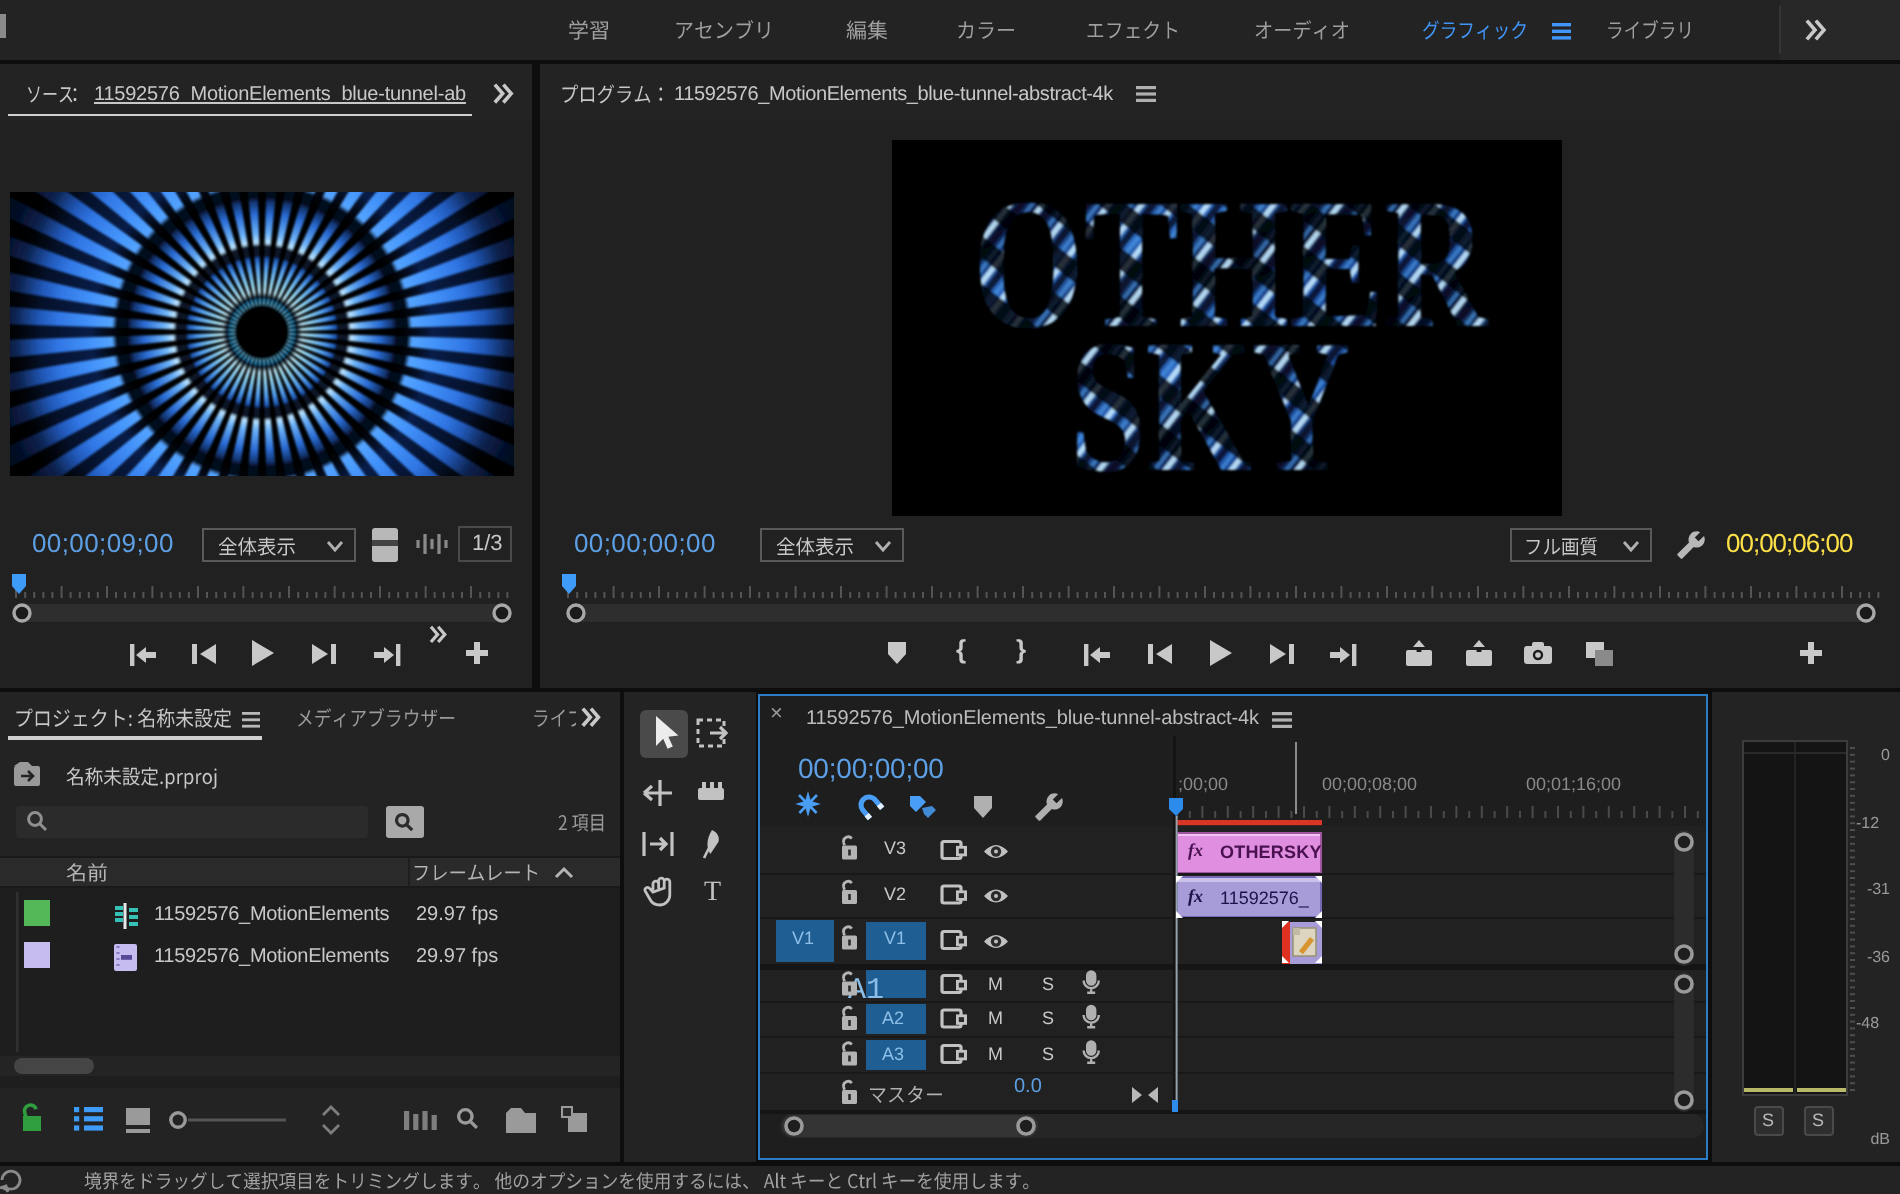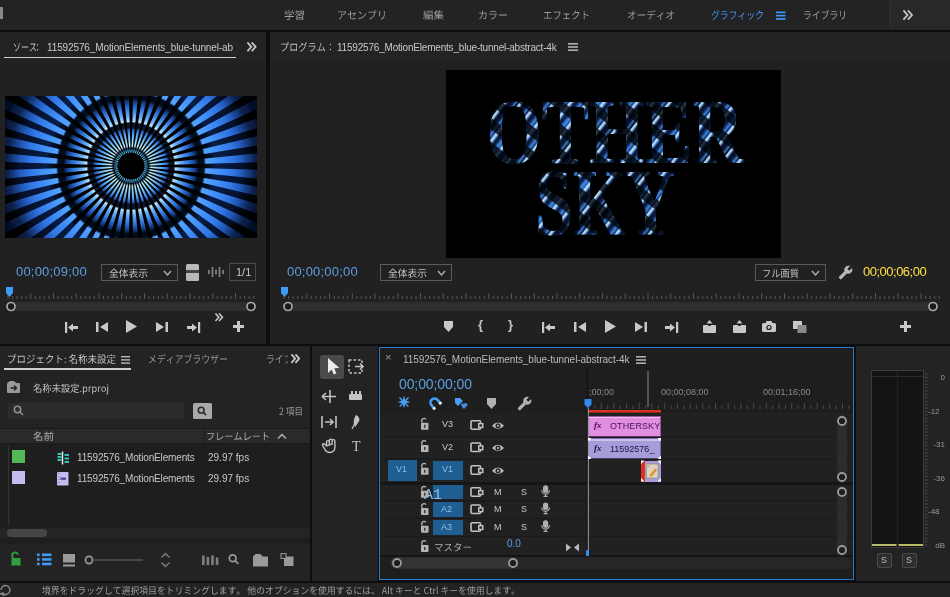--- a/index.html
+++ b/index.html
@@ -1,20 +1,20 @@
 <!DOCTYPE html>
 <html><head><meta charset="utf-8"><style>html,body{margin:0;padding:0;background:#0d0d0d;}*{box-sizing:content-box;}#page{position:relative;width:950px;height:597px;overflow:hidden;background:#0d0d0d;font-family:"Liberation Sans",sans-serif;}</style></head><body>
 <div id="page">
     <div style="position:absolute;left:0px;top:0px;width:950px;height:30px;background:#232323;"></div>
     <div style="position:absolute;left:890px;top:0px;width:60px;height:30px;background:#282828;"></div>
     <div style="position:absolute;left:0px;top:30px;width:950px;height:2px;background:#0d0d0d;"></div>
     <div style="position:absolute;left:0px;top:7px;width:3px;height:12px;background:#8a8a8a;"></div>
     <div style="position:absolute;left:0px;top:32px;width:266px;height:312px;background:#212121;"></div>
     <div style="position:absolute;left:0px;top:32px;width:266px;height:28px;background:#232323;"></div>
-    <div style="position:absolute;left:47px;top:43px;font-family:'Liberation Sans', sans-serif;font-size:10px;color:#c8c8c8;font-weight:normal;white-space:pre;line-height:1;letter-spacing:-0.12px;">11592576_MotionElements_blue-tunnel-ab</div>
+    <div style="position:absolute;left:47px;top:43px;font-family:'Liberation Sans', sans-serif;font-size:10px;color:#c8c8c8;font-weight:normal;white-space:pre;line-height:1;letter-spacing:-0.12px;text-decoration:underline;">11592576_MotionElements_blue-tunnel-ab</div>
     <div style="position:absolute;left:4px;top:57px;width:232px;height:1.4px;background:#cfcfcf;"></div>
     <svg style="position:absolute;left:5px;top:96px" width="252" height="142" viewBox="0 0 252 142">
       <rect width="252" height="142" fill="#000"></rect>
       <defs>
         <radialGradient id="tun" gradientUnits="userSpaceOnUse" cx="126.0" cy="70" r="155">
           <stop offset="0" stop-color="#000000"></stop>
           <stop offset="0.084" stop-color="#000004"></stop>
           <stop offset="0.09" stop-color="#6ec8f0"></stop>
           <stop offset="0.105" stop-color="#2a9cd8"></stop>
           <stop offset="0.113" stop-color="#0a1a30"></stop>
@@ -96,21 +96,21 @@
         <path d="M126.0 70.0 L251.8 -20.6 L257.8 -11.5 Z"></path>
         <path d="M126.0 70.0 L262.5 -3.4 L267.3 6.4 Z"></path>
         <path d="M126.0 70.0 L270.9 15.0 L274.4 25.4 Z"></path>
         <path d="M126.0 70.0 L276.9 34.4 L279.0 45.1 Z"></path>
         <path d="M126.0 70.0 L280.2 54.4 L280.9 65.3 Z"></path>
       </g>
     </svg>
     <div style="position:absolute;left:16px;top:265px;font-family:'Liberation Sans', sans-serif;font-size:13px;color:#5d9fe4;font-weight:normal;white-space:pre;line-height:1;letter-spacing:0.2px;">00;00;09;00</div>
     <div style="position:absolute;left:101px;top:264px;width:77px;height:17px;background:transparent;border:1px solid #5a5a5a;box-sizing:border-box;"></div>
     <div style="position:absolute;left:229px;top:263px;width:27px;height:18px;background:transparent;border:1px solid #4a4a4a;box-sizing:border-box;"></div>
-    <div style="position:absolute;left:236px;top:267px;font-family:'Liberation Sans', sans-serif;font-size:11px;color:#c8c8c8;font-weight:normal;white-space:pre;line-height:1;">1/1</div>
+    <div style="position:absolute;left:236px;top:267px;font-family:'Liberation Sans', sans-serif;font-size:11px;color:#c8c8c8;font-weight:normal;white-space:pre;line-height:1;">1/3</div>
     <div style="position:absolute;left:266px;top:32px;width:4px;height:312px;background:#0d0d0d;"></div>
     <div style="position:absolute;left:270px;top:32px;width:680px;height:312px;background:#212121;"></div>
     <div style="position:absolute;left:270px;top:32px;width:680px;height:28px;background:#232323;"></div>
     <div style="position:absolute;left:337px;top:43px;font-family:'Liberation Sans', sans-serif;font-size:10px;color:#c8c8c8;font-weight:normal;white-space:pre;line-height:1;letter-spacing:-0.2px;">11592576_MotionElements_blue-tunnel-abstract-4k</div>
     <svg style="position:absolute;left:446px;top:70px" width="335" height="188" viewBox="0 0 335 188">
       <rect width="335" height="188" fill="#000"></rect>
       <defs>
         <linearGradient id="osg" x1="0" y1="0" x2="1" y2="1">
           <stop offset="0" stop-color="#3a7cc8"></stop>
           <stop offset="0.18" stop-color="#0a1c48"></stop>
@@ -194,36 +194,36 @@
     <div style="position:absolute;left:494px;top:505px;font-family:'Liberation Sans', sans-serif;font-size:9px;color:#c8c8c8;font-weight:normal;white-space:pre;line-height:1;">M</div>
     <div style="position:absolute;left:521px;top:505px;font-family:'Liberation Sans', sans-serif;font-size:9px;color:#c8c8c8;font-weight:normal;white-space:pre;line-height:1;">S</div>
     <div style="position:absolute;left:433px;top:520px;width:30px;height:15px;background:#1e5e93;"></div>
     <div style="position:absolute;left:441px;top:523px;font-family:'Liberation Sans', sans-serif;font-size:9px;color:#8cbfe8;font-weight:normal;white-space:pre;line-height:1;text-align:right;">A3</div>
     <div style="position:absolute;left:494px;top:523px;font-family:'Liberation Sans', sans-serif;font-size:9px;color:#c8c8c8;font-weight:normal;white-space:pre;line-height:1;">M</div>
     <div style="position:absolute;left:521px;top:523px;font-family:'Liberation Sans', sans-serif;font-size:9px;color:#c8c8c8;font-weight:normal;white-space:pre;line-height:1;">S</div>
     <div style="position:absolute;left:507px;top:539px;font-family:'Liberation Sans', sans-serif;font-size:10px;color:#5d9fe4;font-weight:normal;white-space:pre;line-height:1;">0.0</div>
     <div style="position:absolute;left:588px;top:415.5px;width:73px;height:21px;background:#e08ee0;border:1px solid #a055a0;box-sizing:border-box;"></div>
     <div style="position:absolute;left:589px;top:416.5px;width:71px;height:1.5px;background:#f2c2f2;"></div>
     <div style="position:absolute;left:594px;top:421px;font-family:'Liberation Serif', serif;font-size:9px;color:#4a1150;font-weight:bold;white-space:pre;line-height:1;font-style:italic;">fx</div>
-    <div style="position:absolute;left:610px;top:422px;font-family:'Liberation Sans', sans-serif;font-size:9px;color:#4a1150;font-weight:normal;white-space:pre;line-height:1;letter-spacing:0.1px;">OTHERSKY</div>
+    <div style="position:absolute;left:610px;top:422px;font-family:'Liberation Sans', sans-serif;font-size:9px;color:#4a1150;font-weight:bold;white-space:pre;line-height:1;letter-spacing:0.1px;">OTHERSKY</div>
     <div style="position:absolute;left:588px;top:438px;width:73px;height:21px;background:#a79cd8;border:1px solid #7568b4;box-sizing:border-box;"></div>
     <div style="position:absolute;left:589px;top:439px;width:71px;height:1.5px;background:#cac2ea;"></div>
     <div style="position:absolute;left:594px;top:443.5px;font-family:'Liberation Serif', serif;font-size:9px;color:#1c1348;font-weight:bold;white-space:pre;line-height:1;font-style:italic;">fx</div>
     <div style="position:absolute;left:610px;top:444.5px;font-family:'Liberation Sans', sans-serif;font-size:9px;color:#1c1348;font-weight:normal;white-space:pre;line-height:1;">11592576_</div>
     <div style="position:absolute;left:641px;top:460.5px;width:20px;height:21px;background:#a79cd8;"></div>
     <div style="position:absolute;left:641px;top:460.5px;width:3.5px;height:21px;background:#e03020;"></div>
     <div style="position:absolute;left:854px;top:346px;width:2px;height:235px;background:#0d0d0d;"></div>
     <div style="position:absolute;left:856px;top:346px;width:94px;height:235px;background:#232323;"></div>
     <div style="position:absolute;left:871px;top:370px;width:53px;height:178px;background:#141414;border:1px solid #3c3c3c;box-sizing:border-box;"></div>
     <div style="position:absolute;left:928px;top:374px;font-family:'Liberation Sans', sans-serif;font-size:8px;color:#9a9a9a;font-weight:normal;white-space:pre;line-height:1;"><span style="display:inline-block;width:17px;text-align:right">0</span></div>
     <div style="position:absolute;left:928px;top:408px;font-family:'Liberation Sans', sans-serif;font-size:8px;color:#9a9a9a;font-weight:normal;white-space:pre;line-height:1;"><span style="display:inline-block;width:17px;">-12</span></div>
     <div style="position:absolute;left:928px;top:441px;font-family:'Liberation Sans', sans-serif;font-size:8px;color:#9a9a9a;font-weight:normal;white-space:pre;line-height:1;"><span style="display:inline-block;width:17px;text-align:right">-31</span></div>
     <div style="position:absolute;left:928px;top:475px;font-family:'Liberation Sans', sans-serif;font-size:8px;color:#9a9a9a;font-weight:normal;white-space:pre;line-height:1;"><span style="display:inline-block;width:17px;text-align:right">-36</span></div>
     <div style="position:absolute;left:928px;top:508px;font-family:'Liberation Sans', sans-serif;font-size:8px;color:#9a9a9a;font-weight:normal;white-space:pre;line-height:1;"><span style="display:inline-block;width:17px;text-align:left">-48</span></div>
-    <div style="position:absolute;left:928px;top:542px;font-family:'Liberation Sans', sans-serif;font-size:8px;color:#9a9a9a;font-weight:normal;white-space:pre;line-height:1;"><span style="display:inline-block;width:17px;text-align:right">dB</span></div>
+    <div style="position:absolute;left:928px;top:566px;font-family:'Liberation Sans', sans-serif;font-size:8px;color:#9a9a9a;font-weight:normal;white-space:pre;line-height:1;"><span style="display:inline-block;width:17px;text-align:right">dB</span></div>
     <div style="position:absolute;left:877px;top:553px;width:15px;height:15px;background:#2e2e2e;border:1px solid #4a4a4a;box-sizing:border-box;border-radius:2px;"></div>
     <div style="position:absolute;left:881px;top:556px;font-family:'Liberation Sans', sans-serif;font-size:9px;color:#b8b8b8;font-weight:normal;white-space:pre;line-height:1;">S</div>
     <div style="position:absolute;left:902px;top:553px;width:15px;height:15px;background:#2e2e2e;border:1px solid #4a4a4a;box-sizing:border-box;border-radius:2px;"></div>
     <div style="position:absolute;left:906px;top:556px;font-family:'Liberation Sans', sans-serif;font-size:9px;color:#b8b8b8;font-weight:normal;white-space:pre;line-height:1;">S</div>
     <div style="position:absolute;left:0px;top:581px;width:950px;height:2px;background:#0d0d0d;"></div>
     <div style="position:absolute;left:0px;top:583px;width:950px;height:14px;background:#232323;"></div>
     <svg style="position:absolute;left:0;top:0;pointer-events:none" width="950" height="597" viewBox="0 0 950 597">
       <path d="M288.9 15.4V16.1H284.6V16.9H288.9V18.9C288.9 19 288.8 19.1 288.6 19.1C288.4 19.1 287.7 19.1 286.9 19.1C287 19.3 287.1 19.6 287.2 19.9C288.2 19.9 288.8 19.8 289.1 19.7C289.5 19.6 289.7 19.4 289.7 18.9V16.9H293.9V16.1H289.7V15.8C290.6 15.4 291.6 14.7 292.2 14.1L291.7 13.7L291.5 13.7H286.4V14.4H290.8C290.3 14.8 289.8 15.1 289.3 15.4ZM288.3 10.4C288.6 10.9 288.9 11.5 289 11.9H286.9L287.2 11.8C287.1 11.3 286.6 10.7 286.2 10.3L285.6 10.6C285.9 11 286.2 11.5 286.5 11.9H284.8V14.3H285.6V12.6H293V14.3H293.7V11.9H292.1C292.5 11.5 292.9 11 293.2 10.5L292.3 10.2C292.1 10.7 291.6 11.4 291.2 11.9H289.4L289.8 11.8C289.7 11.3 289.3 10.6 288.9 10.1Z M299.7 13.8 300 14.4C300.8 14.1 301.8 13.8 302.8 13.4L302.7 12.8C301.6 13.2 300.5 13.6 299.7 13.8ZM300.2 11.9C300.7 12.2 301.3 12.6 301.6 12.9L302.1 12.4C301.8 12.1 301.1 11.7 300.6 11.5ZM295 14 295.3 14.7C296.1 14.4 297 14 298 13.6L297.8 13C296.8 13.4 295.7 13.8 295 14ZM295.7 11.9C296.2 12.2 296.8 12.6 297.1 13L297.5 12.4C297.2 12.1 296.6 11.7 296.1 11.5ZM297.2 17.8H302.3V18.8H297.2ZM297.2 17.1V16.1H302.3V17.1ZM299.3 14.5C299.2 14.8 299.1 15.2 298.9 15.5H296.4V19.9H297.2V19.5H302.3V19.9H303.2V15.5H299.7C299.9 15.2 300 15 300.2 14.7ZM295.3 10.7V11.4H298.6V14.2C298.6 14.3 298.5 14.3 298.4 14.3C298.2 14.3 297.8 14.3 297.4 14.3C297.4 14.5 297.5 14.7 297.6 14.9C298.2 14.9 298.7 14.9 298.9 14.8C299.2 14.7 299.3 14.5 299.3 14.2V10.7ZM299.9 10.7V11.4H303.2V14.2C303.2 14.3 303.2 14.3 303.1 14.4C302.9 14.4 302.5 14.4 302 14.3C302.1 14.5 302.2 14.8 302.2 15C302.9 15 303.3 15 303.6 14.9C303.9 14.7 304 14.6 304 14.2V10.7Z" fill="#9f9f9f"></path>
       <path d="M346.3 11.9 345.8 11.4C345.7 11.4 345.3 11.5 345.1 11.5C344.5 11.5 339.9 11.5 339.4 11.5C339 11.5 338.6 11.4 338.2 11.4V12.3C338.6 12.3 339 12.3 339.4 12.3C339.9 12.3 344.4 12.3 345.1 12.3C344.8 12.9 343.8 14.1 342.9 14.6L343.6 15.2C344.7 14.3 345.6 13 346 12.3C346.1 12.2 346.2 12 346.3 11.9ZM342.3 13.3H341.4C341.4 13.6 341.5 13.8 341.5 14C341.5 15.8 341.2 17.3 339.7 18.3C339.4 18.5 339.1 18.7 338.8 18.8L339.5 19.4C342.1 18.1 342.3 16.1 342.3 13.3Z M355.9 13 355.3 12.5C355.1 12.6 355 12.6 354.7 12.7C354.3 12.8 352.6 13.1 350.9 13.5V11.8C350.9 11.5 350.9 11.2 350.9 10.9H350C350 11.2 350.1 11.5 350.1 11.8V13.6C349 13.9 348.1 14 347.6 14.1L347.8 15L350.1 14.5V17.6C350.1 18.7 350.4 19.2 352.3 19.2C353.5 19.2 354.5 19.1 355.4 19L355.4 18.1C354.4 18.3 353.5 18.4 352.3 18.4C351.1 18.4 350.9 18.1 350.9 17.4V14.3L354.6 13.5C354.4 14.1 353.6 15.3 352.9 16L353.6 16.4C354.4 15.6 355.2 14.3 355.6 13.4C355.7 13.2 355.8 13.1 355.9 13Z M359.3 11.3 358.7 11.9C359.4 12.5 360.7 13.6 361.2 14.1L361.8 13.5C361.3 12.9 360 11.8 359.3 11.3ZM358.4 18.3 358.9 19.2C360.6 18.9 361.9 18.2 362.9 17.6C364.4 16.6 365.6 15.1 366.2 13.8L365.8 12.9C365.2 14.2 363.9 15.8 362.4 16.8C361.5 17.4 360.2 18.1 358.4 18.3Z M375.8 10 375.3 10.2C375.6 10.6 375.9 11.2 376.1 11.6L376.7 11.4C376.4 11 376.1 10.4 375.8 10ZM375.5 12.2 375 11.8 375.4 11.7C375.1 11.3 374.8 10.6 374.6 10.3L374 10.5C374.2 10.9 374.5 11.4 374.7 11.8C374.6 11.8 374.4 11.8 374.3 11.8C373.9 11.8 369.9 11.8 369.3 11.8C369 11.8 368.6 11.8 368.3 11.7V12.7C368.6 12.7 368.9 12.6 369.3 12.6C369.9 12.6 373.8 12.6 374.4 12.6C374.3 13.6 373.8 15.1 373.1 16.1C372.3 17.2 371.1 18.1 369.2 18.6L369.9 19.4C371.7 18.8 372.9 17.8 373.8 16.6C374.6 15.5 375.1 13.8 375.3 12.7C375.4 12.5 375.4 12.3 375.5 12.2Z M384.8 11H383.8C383.9 11.3 383.9 11.6 383.9 11.9C383.9 12.3 383.9 13.2 383.9 13.6C383.9 15.6 383.8 16.4 383 17.3C382.4 18 381.6 18.5 380.6 18.7L381.3 19.4C382 19.2 383 18.7 383.7 17.9C384.4 17 384.7 16.2 384.7 13.6C384.7 13.2 384.7 12.4 384.7 11.9C384.7 11.6 384.7 11.3 384.8 11ZM380.1 11.1H379.2C379.2 11.3 379.2 11.7 379.2 11.9C379.2 12.2 379.2 14.9 379.2 15.4C379.2 15.7 379.2 16 379.2 16.2H380.1C380.1 16 380.1 15.6 380.1 15.4C380.1 14.9 380.1 12.2 380.1 11.9C380.1 11.6 380.1 11.3 380.1 11.1Z" fill="#9f9f9f"></path>
       <path d="M427.1 10.8V11.5H432.9V10.8ZM423.9 16.2C423.8 17.1 423.6 18 423.3 18.7C423.4 18.7 423.7 18.9 423.9 19C424.2 18.3 424.4 17.3 424.6 16.3ZM426 16.3C426.2 16.9 426.4 17.7 426.5 18.2L427 18.1C426.9 18.5 426.7 18.9 426.4 19.3C426.6 19.3 426.9 19.6 427 19.7C427.6 18.8 427.9 17.7 428.1 16.6V19.8H428.7V17.8H429.5V19.7H430V17.8H430.8V19.7H431.3V17.8H432.2V19.1C432.2 19.2 432.2 19.2 432.1 19.2C432 19.2 431.8 19.2 431.5 19.2C431.6 19.4 431.7 19.7 431.8 19.8C432.1 19.8 432.4 19.8 432.6 19.7C432.8 19.6 432.9 19.4 432.9 19.1V15.3H428.2L428.2 14.6H432.6V12.2H427.5V14.5C427.5 15.5 427.5 16.8 427.1 18C427 17.5 426.8 16.7 426.5 16.1ZM429.5 17.2H428.7V16H429.5ZM430 17.2V16H430.8V17.2ZM431.3 17.2V16H432.2V17.2ZM428.2 12.8H431.9V14H428.2ZM423.3 14.8 423.4 15.5 425 15.4V19.8H425.7V15.4L426.5 15.3C426.5 15.6 426.6 15.8 426.6 16L427.2 15.8C427.1 15.2 426.7 14.2 426.3 13.5L425.8 13.8C425.9 14 426.1 14.4 426.2 14.7L424.8 14.7C425.5 13.9 426.2 12.7 426.8 11.7L426.2 11.4C425.9 11.9 425.5 12.6 425.1 13.3C425 13.1 424.8 12.9 424.6 12.6C424.9 12 425.4 11.2 425.7 10.4L425.1 10.2C424.8 10.8 424.5 11.6 424.1 12.2L423.8 11.9L423.4 12.4C423.9 12.8 424.4 13.4 424.7 13.9C424.5 14.2 424.3 14.5 424.1 14.8Z M436.3 10.2C435.8 11.1 435 12.3 433.8 13.3C434 13.4 434.2 13.6 434.4 13.8C434.7 13.5 435 13.2 435.3 12.9V16H438.3V16.6H434.1V17.3H437.7C436.7 18 435.1 18.7 433.8 19.1C434 19.2 434.2 19.5 434.3 19.7C435.7 19.3 437.2 18.5 438.3 17.6V19.8H439.1V17.6C440.2 18.5 441.8 19.2 443.2 19.6C443.3 19.4 443.5 19.2 443.7 19C442.3 18.7 440.8 18 439.8 17.3H443.4V16.6H439.1V16H443.2V15.3H439.3V14.6H442.4V14H439.3V13.3H442.3V12.8H439.3V12.1H442.8V11.4H439.3C439.5 11.1 439.7 10.7 439.9 10.3L439 10.2C438.9 10.5 438.7 11 438.5 11.4H436.5C436.7 11 436.9 10.7 437.1 10.3ZM438.5 13.3V14H436.1V13.3ZM438.5 12.8H436.1V12.1H438.5ZM438.5 14.6V15.3H436.1V14.6Z" fill="#9f9f9f"></path>

